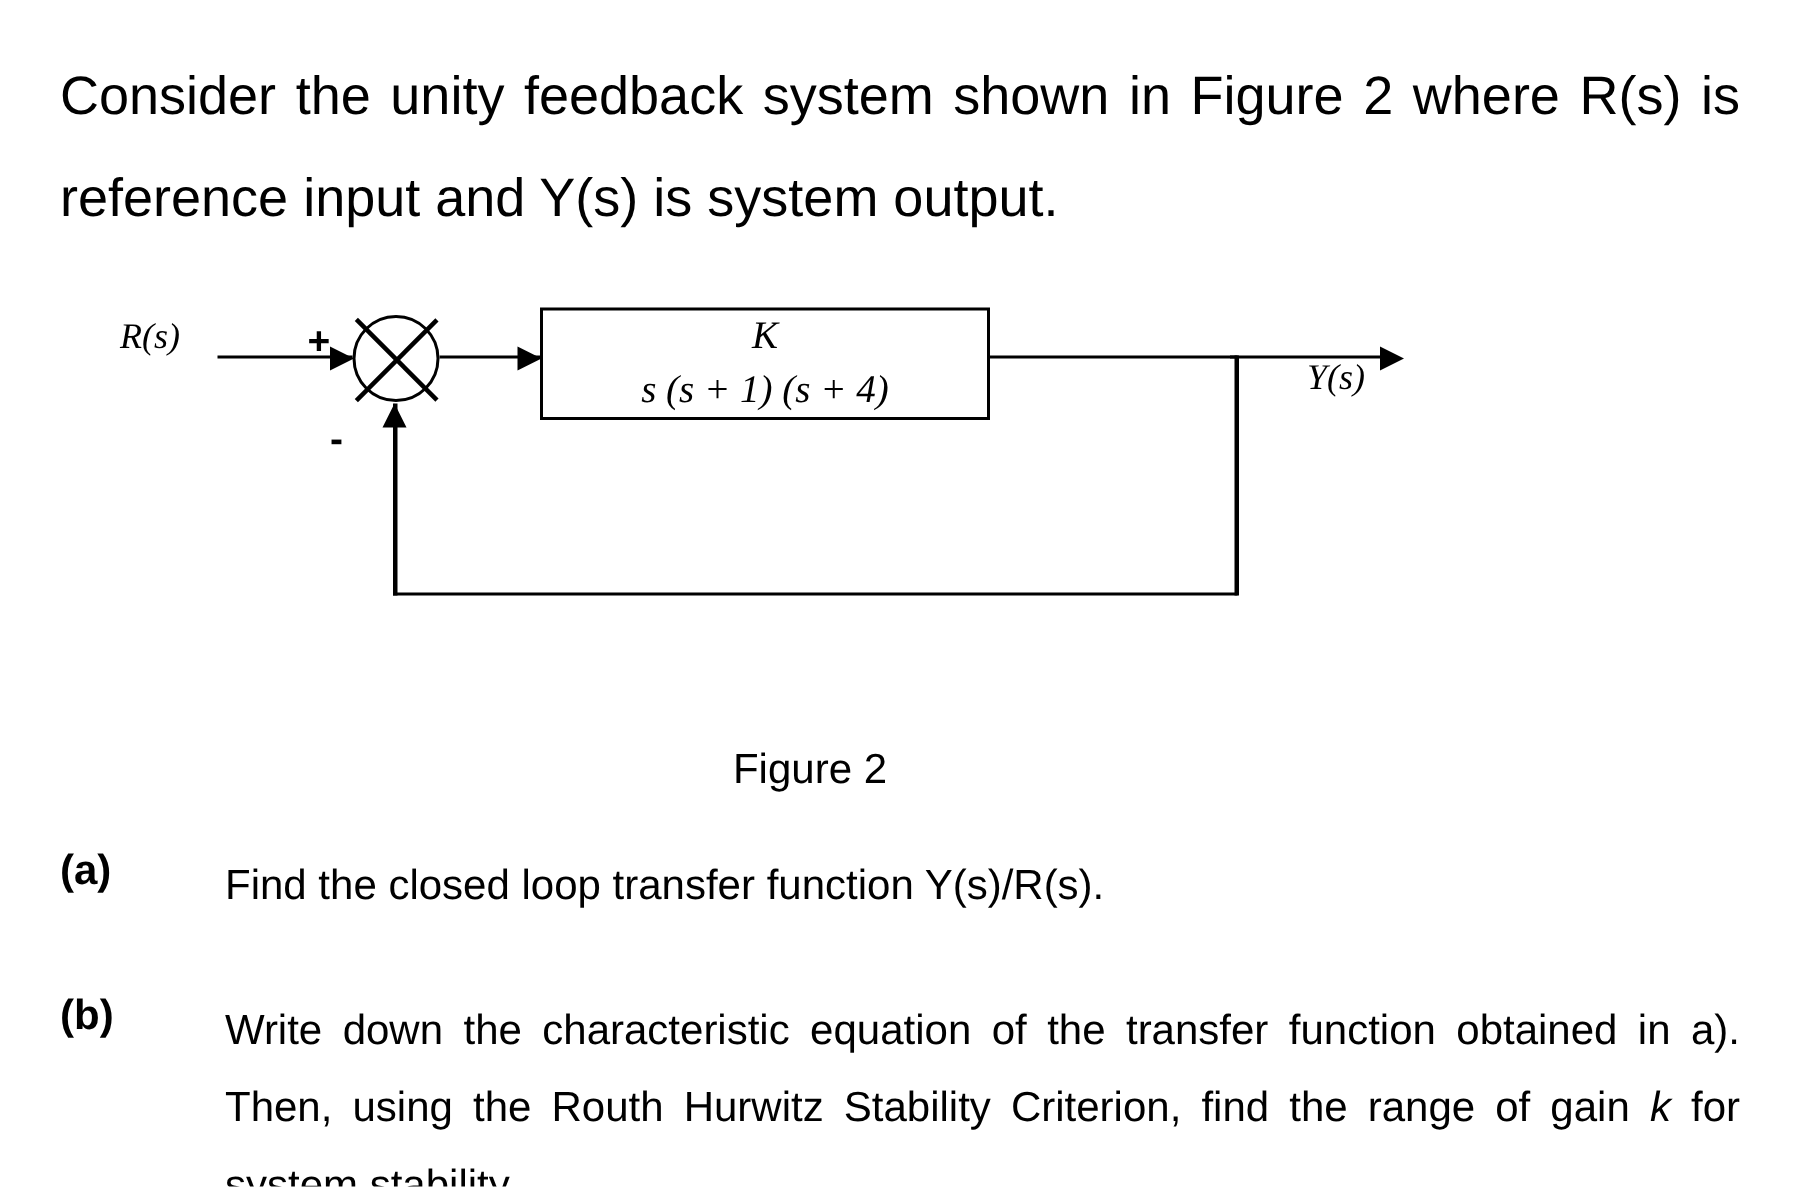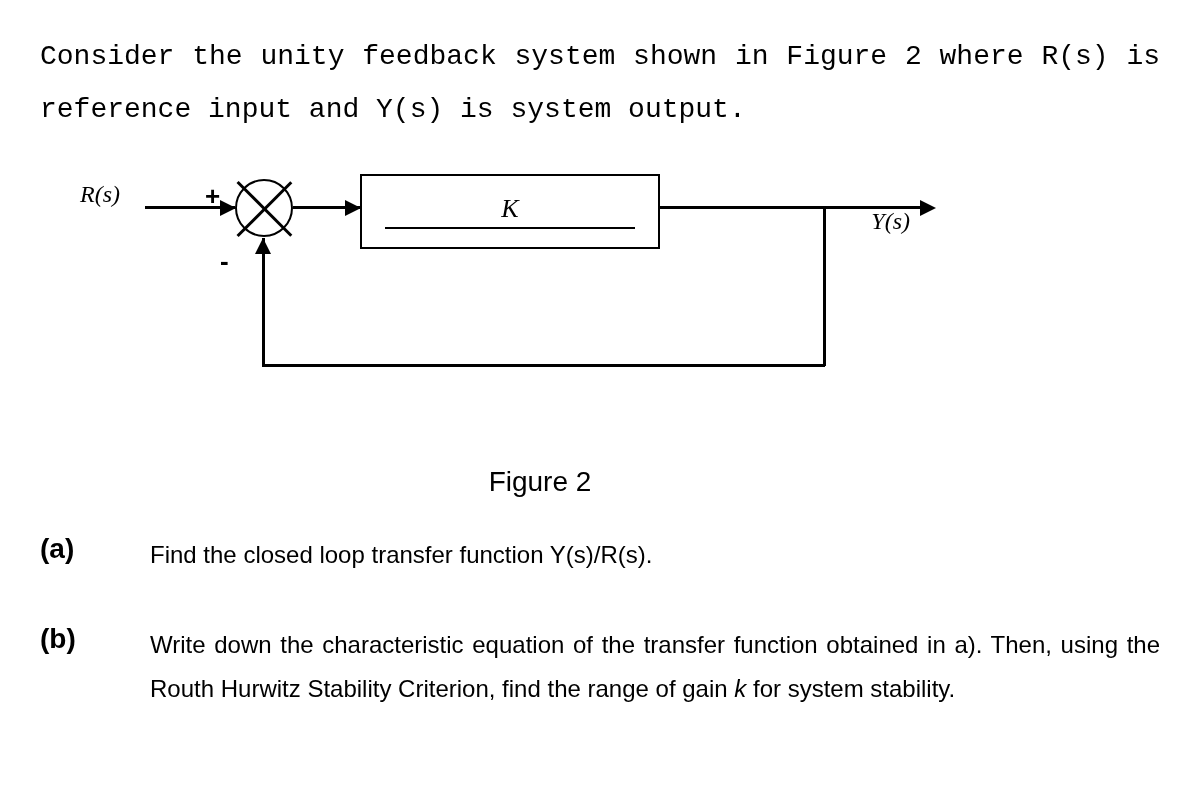--- a/index.html
+++ b/index.html
@@ -9,25 +9,24 @@
     }
     body {
       width: 1200px;
       height: 791px;
       background: #ffffff;
       font-family: Arial, Helvetica, sans-serif;
       color: #000000;
       padding: 30px 40px;
     }
     .intro-text {
-      font-size: 28px;
+      font-size: 36px;
       line-height: 1.9;
       text-align: justify;
       margin-bottom: 40px;
-      font-family: Liberation Mono, monospace;
     }
     .diagram-container {
       position: relative;
       width: 100%;
       height: 270px;
       margin-bottom: 20px;
     }
     .signal-label {
       position: absolute;
       font-family: 'Times New Roman', serif;
@@ -187,21 +186,21 @@
       display: flex;
       margin-bottom: 45px;
     }
     .question-label {
       font-weight: bold;
       font-size: 28px;
       width: 110px;
       flex-shrink: 0;
     }
     .question-text {
-      font-size: 24px;
+      font-size: 28px;
       line-height: 1.85;
       text-align: justify;
       flex: 1;
     }
     .italic {
       font-style: italic;
     }
   </style>
 </head>
 <body>
@@ -217,20 +216,21 @@
   <div class="arrow-right arrow-input"></div>
 
   <div class="summing-junction"></div>
 
   <div class="line line-after-sum"></div>
   <div class="arrow-right arrow-block-in"></div>
 
   <div class="tf-block">
     <div class="tf-numerator">K</div>
     <div class="tf-divider"></div>
+    <div class="tf-denominator">s (s + 1) (s + 4)</div>
   </div>
 
   <div class="line line-after-block-top"></div>
   <div class="line line-output"></div>
   <div class="arrow-right arrow-output"></div>
 
   <div class="signal-label ys-label">Y(s)</div>
 
   <div class="line line-down"></div>
   <div class="line line-feedback-bottom"></div>

